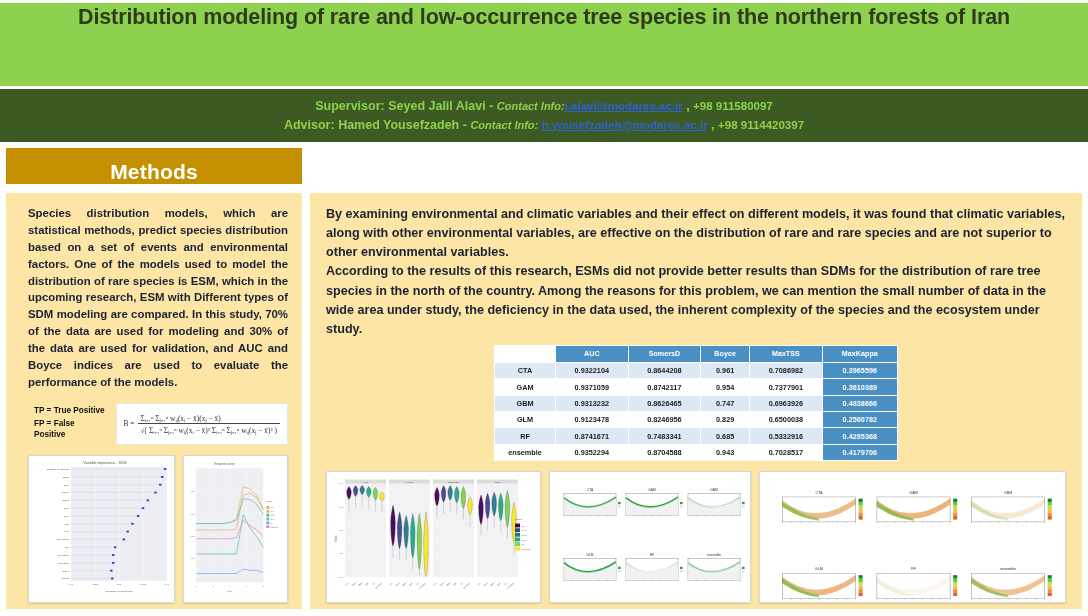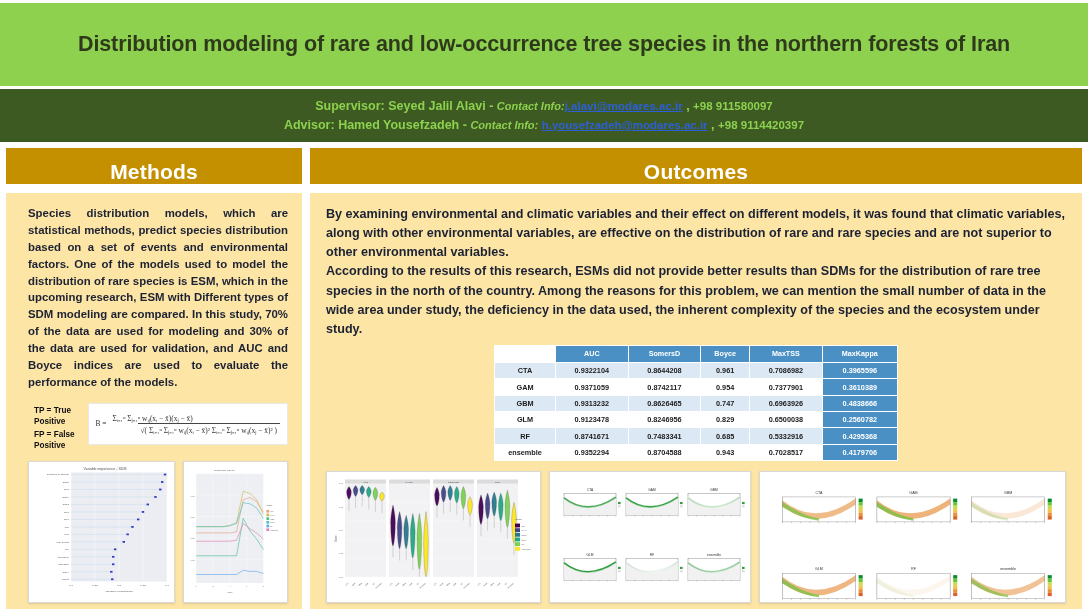--- a/index.html
+++ b/index.html
@@ -35,21 +35,21 @@
   .header-right {
     flex: 1;
     display: flex;
     flex-direction: column;
     padding: 3px 0 3px 0;
   }
   .title-band {
     background: #8DD14F;
     flex: 0 0 83px;
     display: flex;
-    align-items: center;
+    align-items: flex-start;
     justify-content: center;
     padding: 0 14px;
   }
   .poster-title {
     font-size: 21.5px;
     font-weight: bold;
     color: #2E3A1B;
     text-align: center;
     line-height: 1.32;
     letter-spacing: -0.1px;
@@ -205,21 +205,21 @@
     white-space: nowrap;
     display: flex;
     align-items: center;
     gap: 3px;
   }
   .boyce-tex .bfrac {
     display: inline-flex;
     flex-direction: column;
   }
   .boyce-tex .bnum { padding: 0 3px; }
-  .boyce-tex .bden { border-top: 1px solid #444; padding: 1px 3px 0 3px; margin-left: 28px; }
+  .boyce-tex .bden { border-top: 1px solid #444; padding: 1px 3px 0 3px; }
 
   
   .method-figs {
     display: flex;
     gap: 8px;
     margin-top: 10px;
     flex: 1;
     min-height: 0;
   }
   .fig-card {
@@ -319,23 +319,20 @@
         <span>,</span>
         <span class="phone">+98 9114420397</span>
       </div>
     </div>
   </div>
 </div>
 
 <div class="bars">
   <div class="bar bar-methods">
     <span class="bar-label">Methods</span>
-  </div>
-  <div class="bar bar-outcomes">
-    <span class="bar-label">Outcomes</span>
   </div>
 </div>
 
 <div class="columns">
 
   <div class="col-methods">
 
     <div class="methods-body">Species distribution models, which are statistical methods, predict species distribution based on a set of events and environmental factors. One of the models used to model the distribution of rare species is ESM, which in the upcoming research, ESM with Different types of SDM modeling are compared. In this study, 70% of the data are used for modeling and 30% of the data are used for validation, and AUC and Boyce indices are used to evaluate the performance of the models.</div>
 
     <div class="formula-row">

